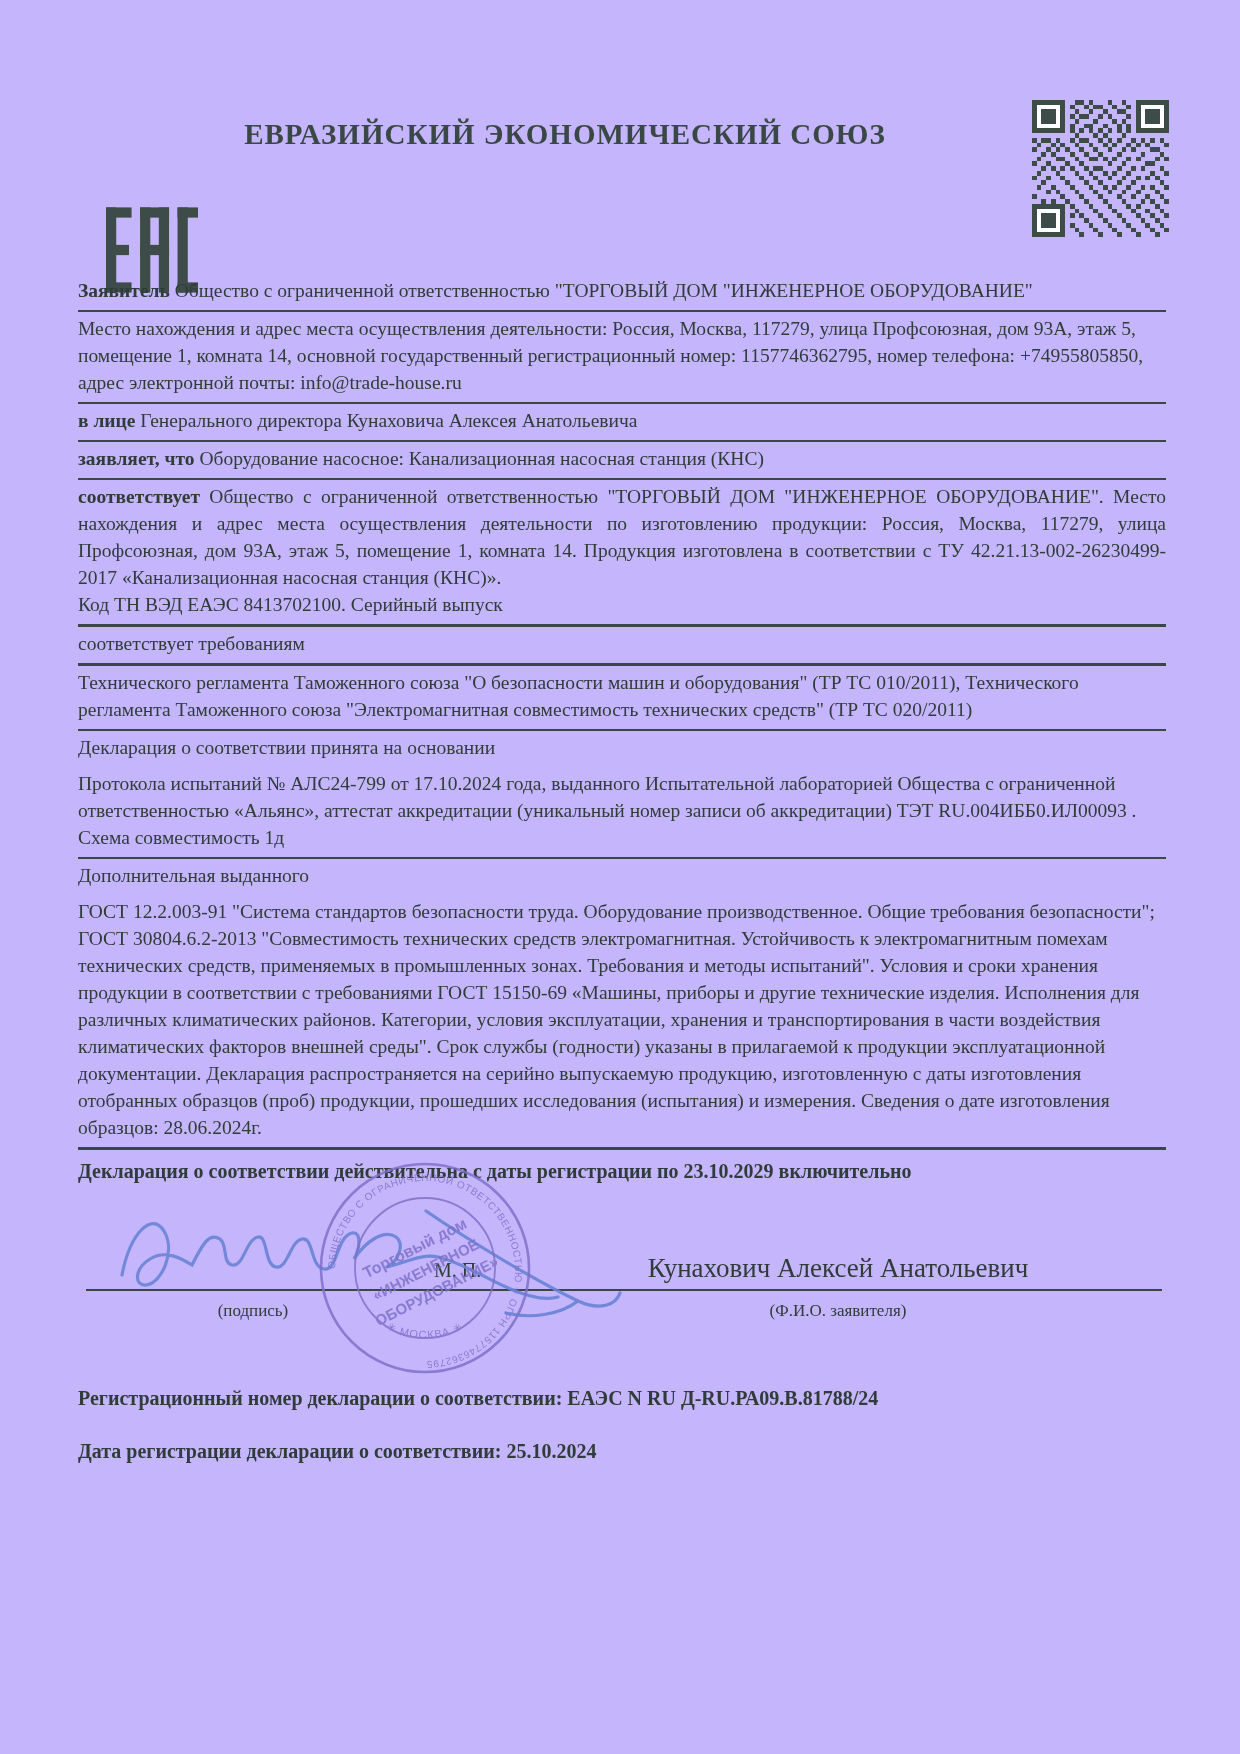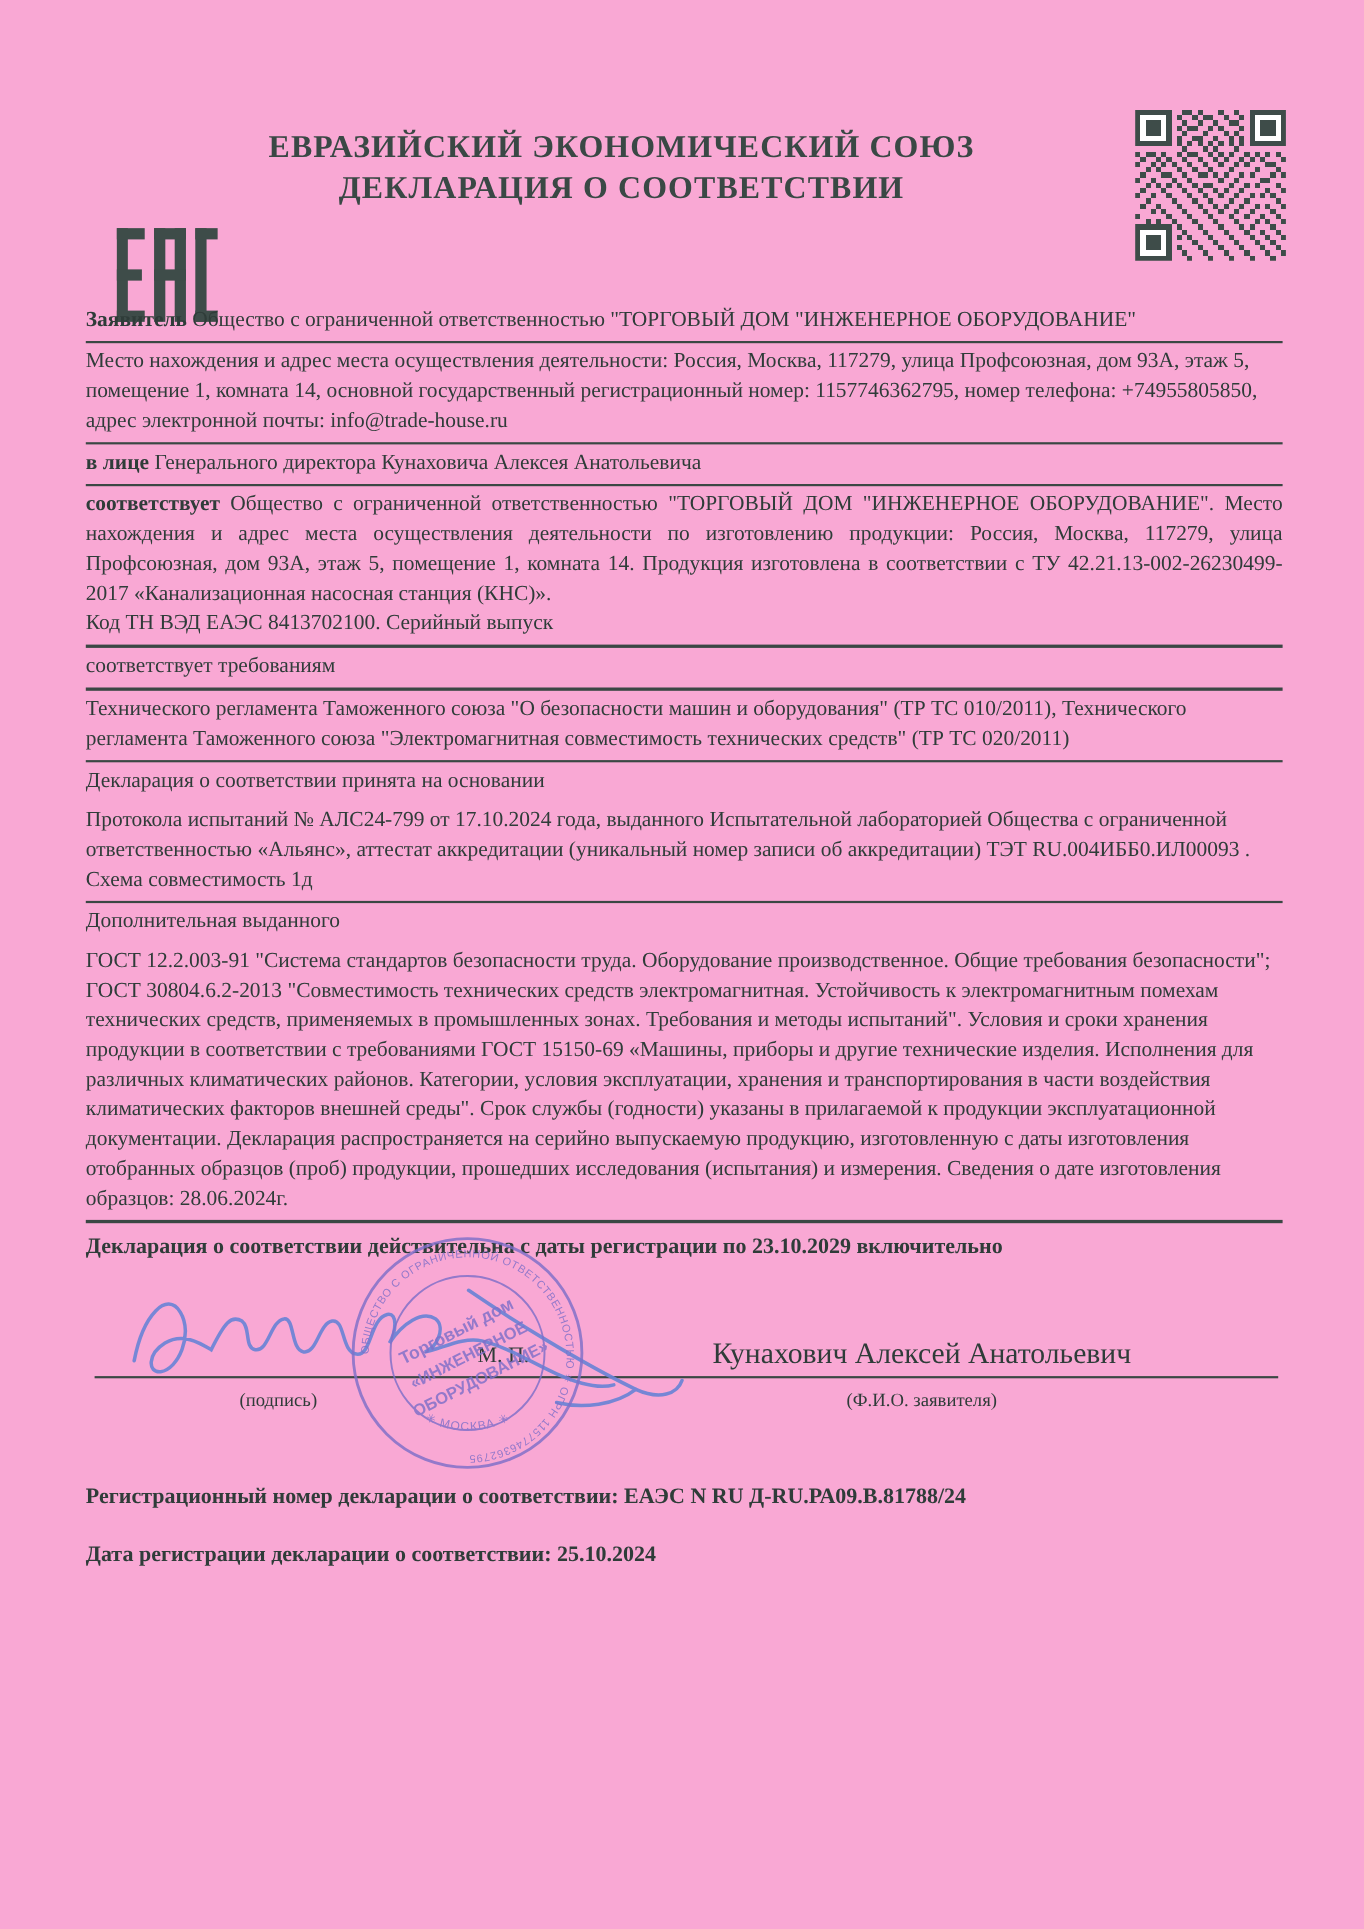--- a/index.html
+++ b/index.html
@@ -2,21 +2,21 @@
 <html lang="ru"><head>
 <meta charset="utf-8">
 <title>Декларация о соответствии</title>
 <style>
   html,body{margin:0;padding:0;}
   body{
     width:1240px;height:1754px;position:relative;background:#ffffff;
     font-family:"Liberation Serif","DejaVu Serif",serif;color:#2f3c39;
     overflow:hidden;
   }
-  .page{position:absolute;inset:0;background:#f9a8d4;}
+  .page{position:absolute;inset:0;background:#c4b5fd;}
   
   .title-block{position:absolute;left:170px;top:116px;width:790px;text-align:center;}
   .title-line{font-weight:bold;font-size:29px;line-height:37px;letter-spacing:1px;color:#3a4845;}
   .eac-logo{position:absolute;left:106px;top:205px;width:92px;height:90px;}
   .qr{position:absolute;left:1032px;top:100px;width:137px;height:137px;}
   
   .content{position:absolute;left:78px;top:274px;width:1088px;font-size:19.5px;line-height:27px;}
   .row{border-bottom:2px solid #3b4744;padding:3px 0 6px 0;}
   .row.thick{border-bottom-width:3px;}
   .row.noborder{border-bottom:none;}
@@ -38,21 +38,20 @@
   .reg-line{font-weight:bold;font-size:20px;margin-top:20px;}
   .reg-line + .reg-line{margin-top:26px;}
 </style>
 </head>
 <body>
 
 <div class="page">
 
   <div class="title-block">
     <div class="title-line">ЕВРАЗИЙСКИЙ ЭКОНОМИЧЕСКИЙ СОЮЗ</div>
-    <div class="title-line">ДЕКЛАРАЦИЯ О СООТВЕТСТВИИ</div>
   </div>
 
   <svg class="eac-logo" viewBox="0 0 108 100" role="img" aria-label="Знак ЕАС">
     <g fill="#3e4c49">
       <rect x="0" y="0" width="12" height="100"></rect>
         <rect x="0" y="0" width="30" height="12"></rect>
       <rect x="0" y="44" width="27" height="12"></rect>
         <rect x="0" y="88" width="30" height="12"></rect>
       <rect x="40" y="0" width="12" height="100"></rect>
         <rect x="62" y="0" width="12" height="100"></rect>
@@ -116,20 +115,24 @@
 
     <div class="row">
       <span>Место нахождения и адрес места осуществления деятельности: Россия, Москва, 117279, улица Профсоюзная, дом 93А, этаж 5, помещение 1, комната 14, основной государственный регистрационный номер: 1157746362795, номер телефона: +74955805850, адрес электронной почты: info@trade-house.ru</span>
     </div>
 
     <div class="row">
       <span class="lbl">в лице</span>
       <span>Генерального директора Кунаховича Алексея Анатольевича</span>
     </div>
 
+    <div class="row">
+      <span class="lbl">заявляет, что</span>
+      <span>Оборудование насосное: Канализационная насосная станция (КНС)</span>
+    </div>
 
     <div class="row thick">
       <div class="just">
         <span class="lbl">соответствует</span>
         <span>Общество с ограниченной ответственностью "ТОРГОВЫЙ ДОМ "ИНЖЕНЕРНОЕ ОБОРУДОВАНИЕ". Место нахождения и адрес места осуществления деятельности по изготовлению продукции: Россия, Москва, 117279, улица Профсоюзная, дом 93А, этаж 5, помещение 1, комната 14. Продукция изготовлена в соответствии с ТУ 42.21.13-002-26230499-2017 «Канализационная насосная станция (КНС)».</span>
       </div>
       <span class="block">Код ТН ВЭД ЕАЭС 8413702100. Серийный выпуск</span>
     </div>
 
     <div class="row thick heading">соответствует требованиям</div>

